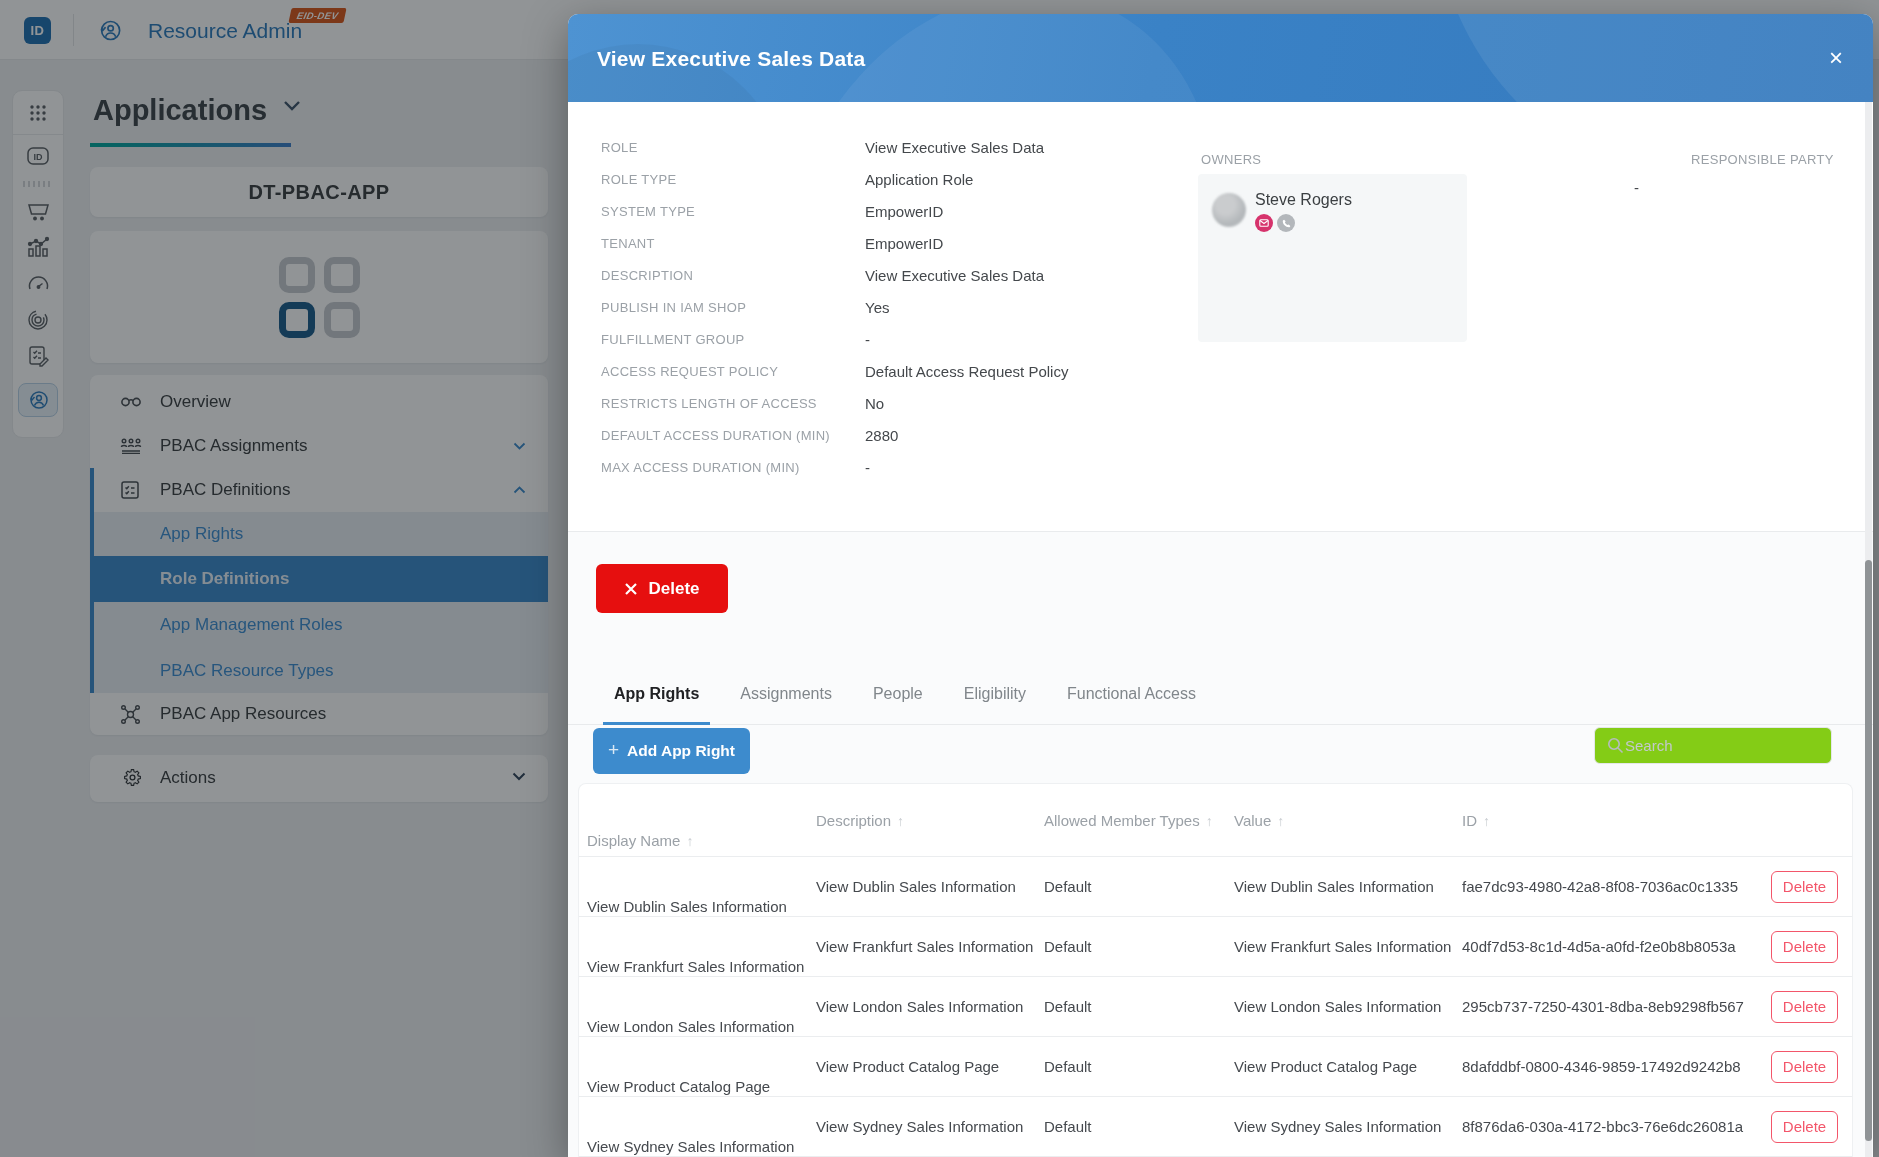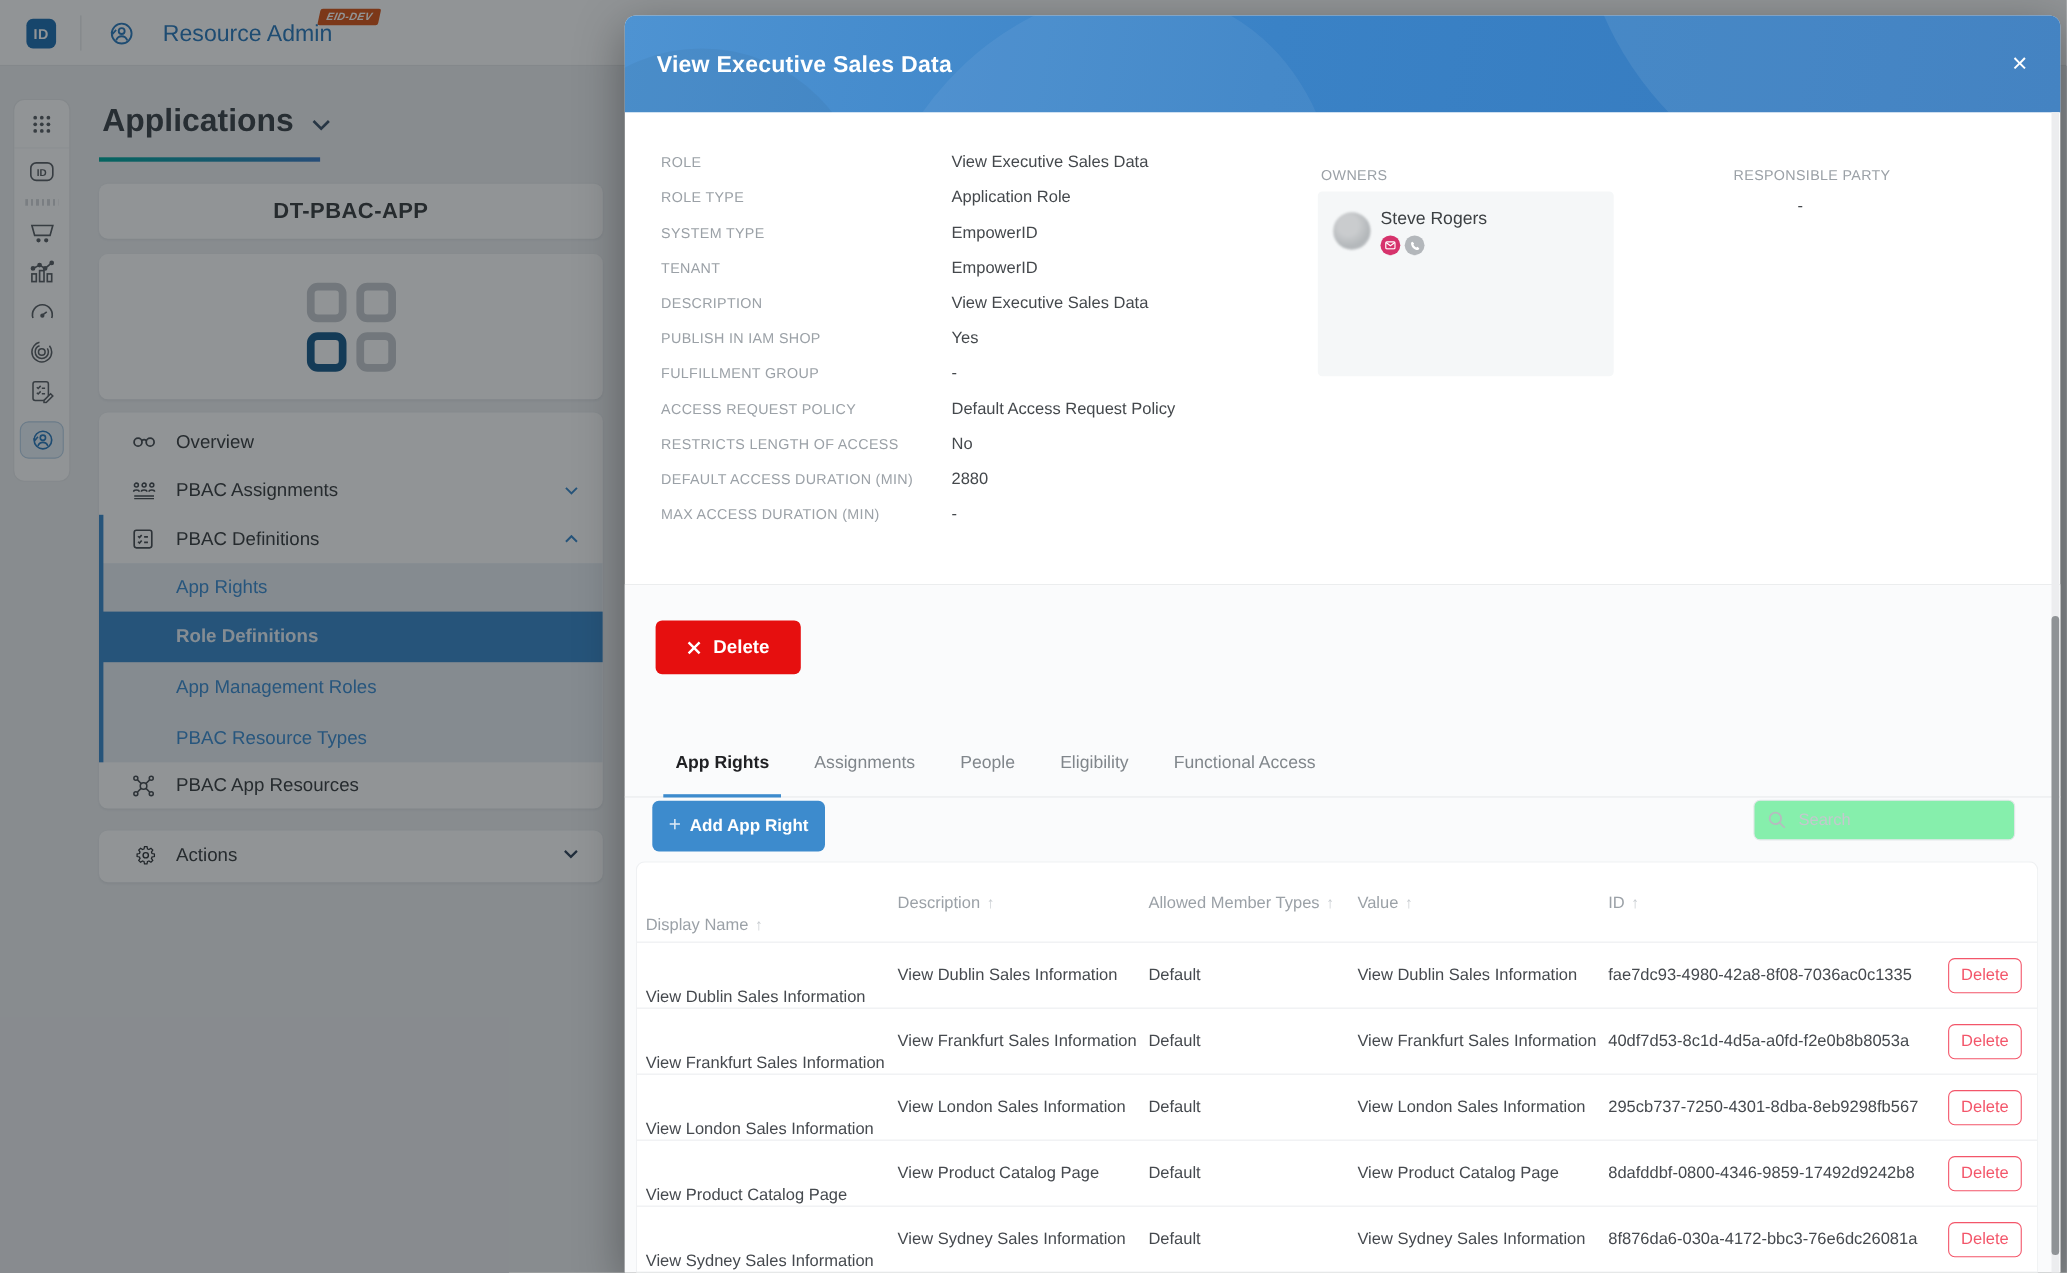--- a/index.html
+++ b/index.html
@@ -14,21 +14,21 @@
   .topbar-title { position:absolute; left:148px; top:19px; font-size:21px; color:#2e7cbe; }
   .env-badge { position:absolute; left:290px; top:8px; background:#d9581c; color:#fff; font-size:9.5px; font-style:italic; font-weight:bold; padding:2px 7px; transform:skewX(-12deg); border-radius:2px; letter-spacing:.4px; }
 
   .rail { position:absolute; left:12px; top:90px; width:52px; height:348px; background:#fff; border:1px solid #e7e9eb; border-radius:10px; z-index:1; display:flex; flex-direction:column; align-items:center; }
   .rail-top { width:100%; height:44px; display:flex; align-items:center; justify-content:center; border-bottom:1px solid #e9ebed; border-radius:10px 10px 0 0; }
   .rail-icons { display:flex; flex-direction:column; align-items:center; gap:14px; padding-top:10px; color:#5c6166; }
   .rail-dots { width:30px; height:6px; background:repeating-linear-gradient(90deg,#d5d8da 0 2px,transparent 2px 5px); }
   .rail-active { width:40px; height:34px; border:1px solid #b9d2e7; background:#eaf2f9; border-radius:8px; display:flex; align-items:center; justify-content:center; color:#2e7cbe; margin-top:2px; }
 
   .side-main { position:absolute; left:90px; top:94px; width:458px; z-index:1; }
-  .apps-title { position:absolute; left:3px; top:0; font-size:29px; font-weight:bold; color:#3f454b; display:flex; align-items:center; gap:16px; }
+  .apps-title { position:absolute; left:3px; top:0; font-size:29px; font-weight:bold; color:#3f454b; display:flex; align-items:flex-start; gap:16px; }
   .apps-title .chev { color:#3f546b; margin-top:6px; }
   .grad-bar { position:absolute; left:0; top:49px; width:201px; height:4px; background:linear-gradient(90deg,#00a99c,#3d7ec9); }
   .card { position:absolute; left:0; width:458px; background:#fff; border-radius:8px; box-shadow:0 1px 2px rgba(40,50,60,.06); }
   .app-name-card { top:73px; height:50px; display:flex; align-items:center; justify-content:center; font-size:20px; font-weight:bold; color:#3c4043; letter-spacing:.4px; }
   .logo-card { top:137px; height:132px; display:flex; align-items:center; justify-content:center; }
   .applogo { display:grid; grid-template-columns:36px 36px; grid-template-rows:36px 36px; gap:9px; }
   .applogo span { border:7px solid #c6cacf; border-radius:10px; }
   .applogo span.blue { border-color:#1d5d8c; }
   .menu-card { top:281px; height:360px; overflow:hidden;text-align:center; }
   .mrow { position:absolute; left:0; width:100%; display:flex; align-items:center; cursor:pointer; }
@@ -55,21 +55,21 @@
   .modal-title { position:absolute; left:29px; top:33px; color:#fff; font-size:21px; font-weight:bold; letter-spacing:.2px; }
   .modal-close { position:absolute; right:22px; top:28px; color:#fff; font-size:24px; line-height:1; cursor:pointer; padding:4px 8px; }
 
   .details { position:absolute; left:33px; top:117px; }
   .drow { display:flex; align-items:center; height:32px; }
   .dlabel { width:264px; font-size:13px; color:#9ba1a7; letter-spacing:.3px; }
   .dvalue { font-size:15px; color:#44484c; }
 
   .owners-label, .resp-label { position:absolute; top:138px; font-size:13px; color:#9ba1a7; letter-spacing:.3px; }
   .owners-label { left:633px; }
-  .resp-label { left:1008px; }
+  .resp-label { left:1123px; }
   .resp-value { position:absolute; left:1066px; top:165px; font-size:15px; color:#44484c; }
   .owners-card { position:absolute; left:630px; top:160px; width:269px; height:168px; background:#f5f7f8; border-radius:4px; }
   .owner-avatar { position:absolute; left:14px; top:19px; width:34px; height:34px; border-radius:50%; background:radial-gradient(circle at 40% 35%, #caccce 0 30%, #b3b7ba 65%, #c3c6c9 100%); filter:blur(1px); }
   .owner-name { position:absolute; left:57px; top:17px; font-size:16px; color:#3c4043; }
   .owner-btns { position:absolute; left:57px; top:40px; display:flex; gap:4px; }
   .obtn { width:18px; height:18px; border-radius:50%; display:flex; align-items:center; justify-content:center; color:#fff; cursor:pointer; }
   .obtn.mail { background:#d6336c; }
   .obtn.phone { background:#b3b7bb; }
 
   .sect-divider { position:absolute; left:0; top:517px; width:100%; height:1px; background:#e9ebed; }
@@ -79,21 +79,21 @@
 
   .tabs { position:absolute; left:0; top:650px; width:100%; height:61px; border-bottom:1px solid #e8eaec; display:flex; padding-left:35px; gap:19px; }
   .tab { position:relative; display:flex; align-items:center; padding:0 11px; font-size:16px; color:#80868b; cursor:pointer; }
   .tab.active { color:#202124; font-weight:bold; }
   .tab.active::after { content:""; position:absolute; left:0; right:0; bottom:-1px; height:3px; background:#3d8bcd; }
 
   .add-btn { position:absolute; left:25px; top:714px; width:157px; height:46px; background:#3d8bcd; border:none; border-radius:6px; color:#fff; font-size:15.5px; font-weight:bold; display:flex; align-items:center; justify-content:center; gap:8px; cursor:pointer; font-family:inherit; }
   .add-btn .plus { font-size:19px; font-weight:normal; color:#d9e8f5; margin-top:-2px; }
 
   .search-box { position:absolute; left:1026px; top:713px; width:238px; height:37px; }
-  .search-box input { width:100%; height:100%; border:1px solid #e4e7e9; border-radius:6px; background:#86efac; padding:0 10px 0 40px; font-size:15px; color:#44484c; font-family:inherit; outline:none; }
+  .search-box input { width:100%; height:100%; border:1px solid #e4e7e9; border-radius:6px; background:#84cc16; padding:0 10px 0 30px; font-size:15px; color:#44484c; font-family:inherit; outline:none; }
   .search-box input::placeholder { color:#c3c8cd; }
   .search-icon { position:absolute; left:13px; top:10px; color:#b6bbbf; }
 
   .table-card { position:absolute; left:10px; right:20px; top:769px; bottom:0; background:#fff; border:1px solid #eef0f2; border-bottom:none; border-radius:8px 8px 0 0; overflow:hidden; }
   .thead, .trow { display:flex; align-items:center; padding-left:8px; }
   .thead { height:73px; border-bottom:1px solid #ebedef; }
   .trow { height:60px; border-bottom:1px solid #ebedef; }
   .hcell { font-size:15px; color:#9ba1a7; }
   .hcell .arrow { color:#c8ccd0; font-size:14px; margin-left:6px; }
   .cell { font-size:15px; color:#45494e; padding-right:10px; }

